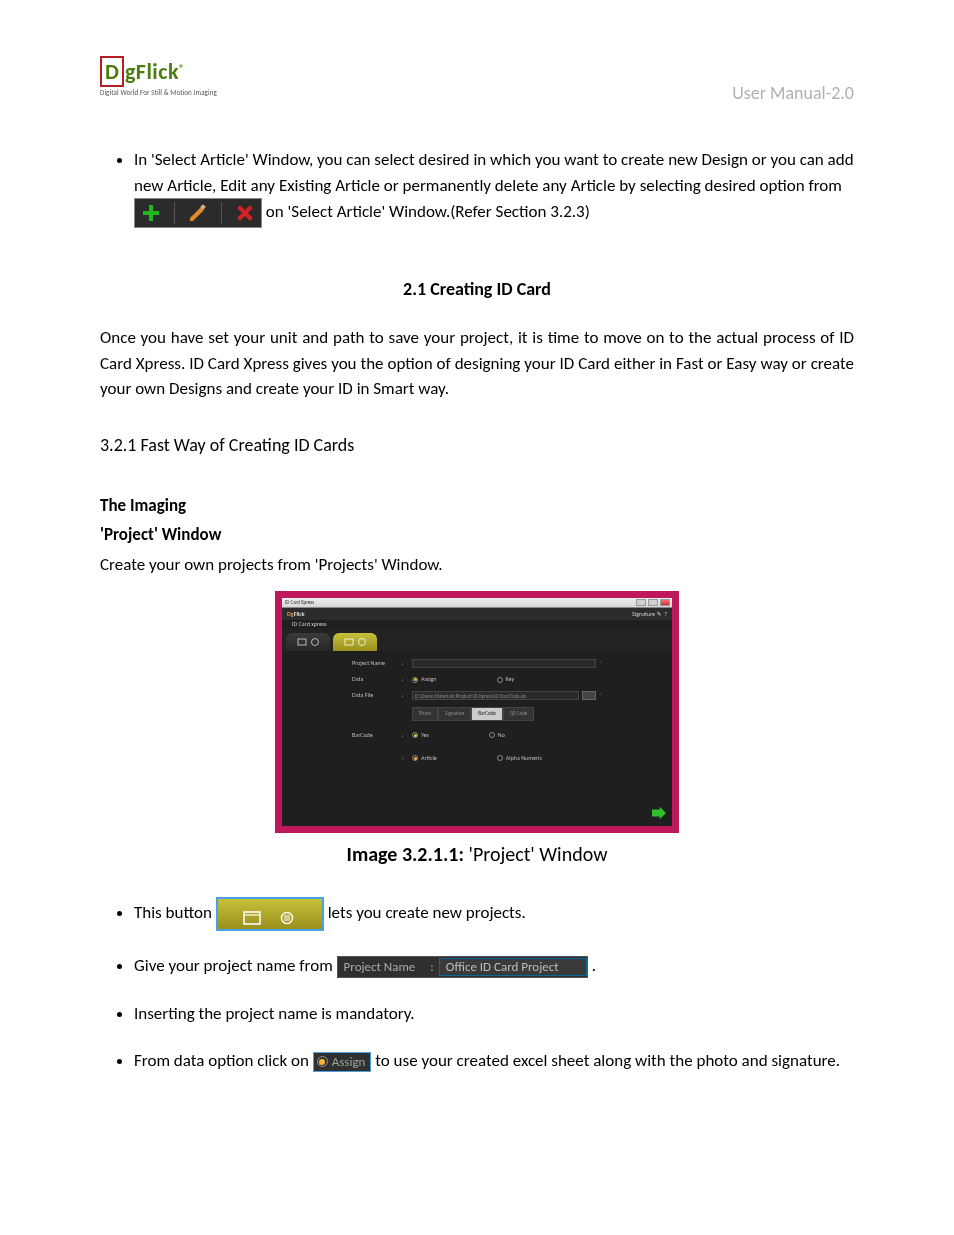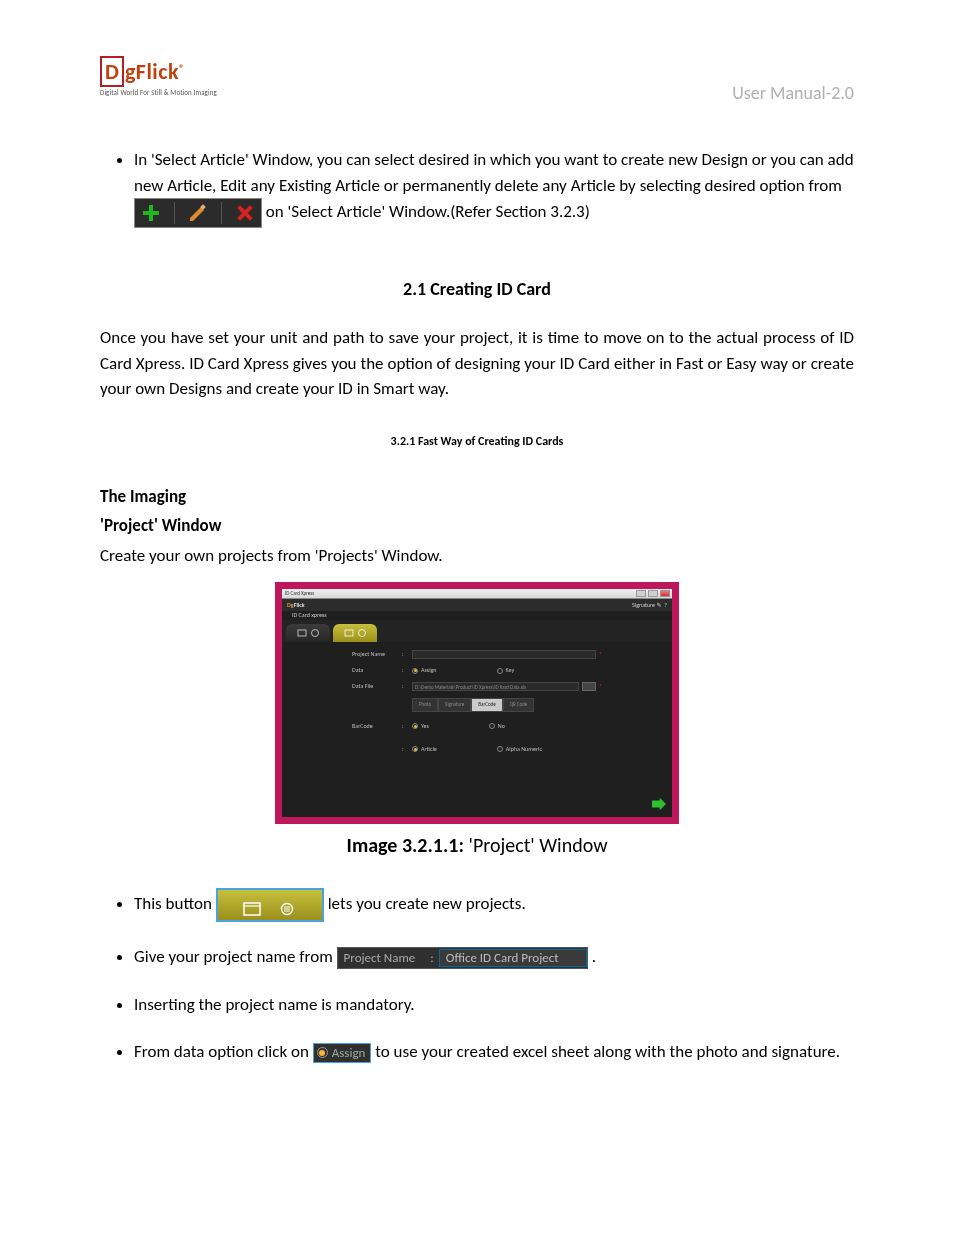--- a/index.html
+++ b/index.html
@@ -7,21 +7,21 @@
     font-family: Calibri, Arial, sans-serif;
     width: 954px;
     height: 1235px;
     background: #fff;
     padding: 55px 100px 60px 100px;
     color: #000;
     font-size: 17px;
     line-height: 1.5;
   }
   .header { display: flex; justify-content: space-between; align-items: flex-start; margin-bottom: 40px; }
-  .logo { font-weight: bold; font-size: 22px; color: #c2410c; }
+  .logo { font-weight: bold; font-size: 22px; color: #4d7c0f; }
   .logo .d { border: 2px solid #b41e24; padding: 0 3px; margin-right: 1px; }
   .logo .rest { letter-spacing: 0.5px; }
   .logo .r { font-size: 10px; vertical-align: super; }
   .logo-sub { font-size: 7px; color: #555; letter-spacing: 0.1px; }
   .manual-title { color: #b0b0b0; font-size: 18px; margin-top: 25px; }
   ul.main { list-style: disc; padding-left: 34px; }
   ul.main > li { margin-bottom: 22px; text-align: left; }
   .inline-icons-bar {
     display: inline-flex; vertical-align: middle; background: #2b2b2b;
     border: 1px solid #888; padding: 3px 5px; gap: 12px; align-items: center;
@@ -30,21 +30,21 @@
   .inline-icons-bar .icon { width: 22px; height: 22px; display: flex; align-items: center; justify-content: center; position: relative; }
   .plus-icon::before { content: ""; position: absolute; width: 16px; height: 4px; background: #1db91d; top: 9px; left: 3px; }
   .plus-icon::after { content: ""; position: absolute; width: 4px; height: 16px; background: #1db91d; top: 3px; left: 9px; }
   .edit-icon svg { width: 20px; height: 20px; }
   .x-icon::before { content: ""; position: absolute; width: 18px; height: 4px; background: #d62222; top: 9px; left: 2px; transform: rotate(45deg); }
   .x-icon::after  { content: ""; position: absolute; width: 18px; height: 4px; background: #d62222; top: 9px; left: 2px; transform: rotate(-45deg); }
   .sep { width: 1px; height: 22px; background: #555; }
 
   h2.section { font-weight: bold; text-align: center; font-size: 18px; margin: 48px 0 22px; }
   p.body { text-align: justify; margin-bottom: 30px; }
-  h3.subsection { font-weight: bold; text-align: center; font-size: 12px; margin: 28px 0 34px; }
+  h3.subsection { font-weight: normal; font-size: 18px; margin: 28px 0 34px; }
   .bold { font-weight: bold; }
   .para { margin-bottom: 4px; }
 
   
   .fig { width: 404px; margin: 14px auto 4px; }
   .app-window { width: 404px; height: 242px; background: #1f1f1f; border: 7px solid #be185d; font-size: 6px; color: #bbb; position: relative; }
   .titlebar { height: 10px; background: linear-gradient(#efefef,#d8d8d8); border-bottom: 1px solid #888; display: flex; align-items: center; font-size: 5px; color: #333; padding-left: 3px; }
   .titlebar .winbtns { margin-left: auto; display: flex; gap: 2px; padding-right: 2px; }
   .titlebar .winbtns span { width: 10px; height: 7px; background: #d0d0d0; border: 1px solid #999; display: inline-block; }
   .titlebar .winbtns span.close { background: linear-gradient(#f77,#c33); }

